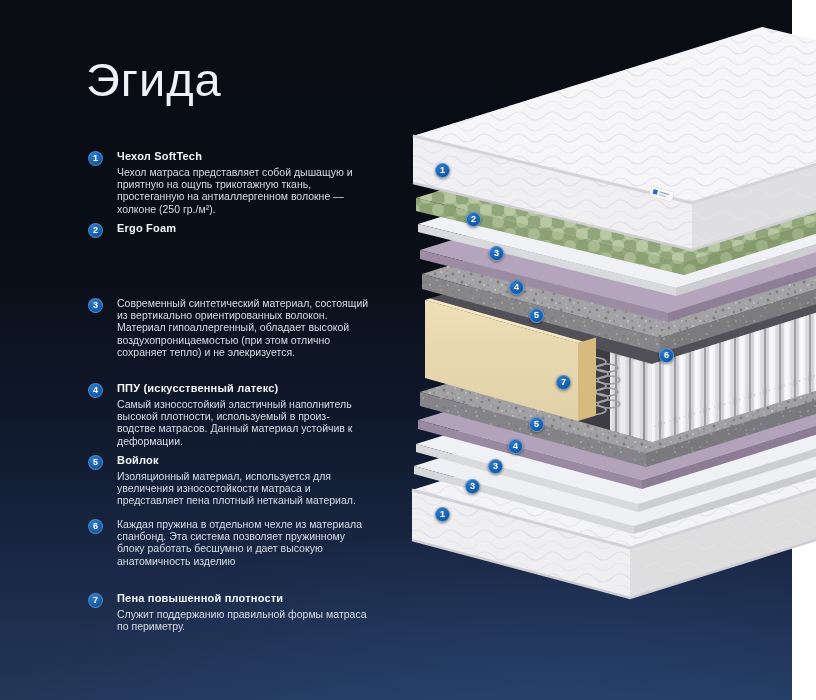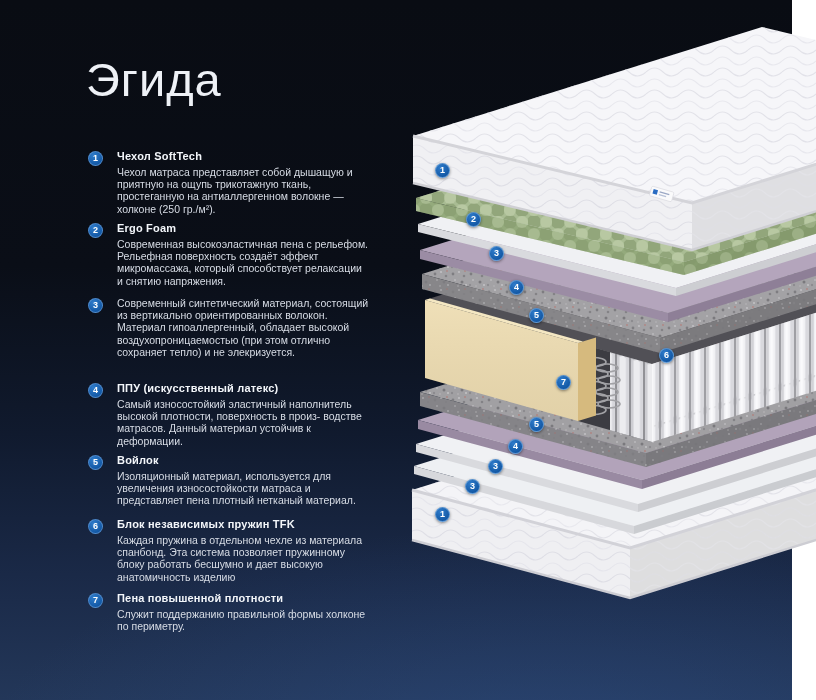--- a/index.html
+++ b/index.html
@@ -204,60 +204,58 @@
       <div class="item-body">
         <div class="item-title">Чехол SoftTech</div>
         <div class="item-desc">Чехол матраса представляет собой дышащую и приятную на ощупь трикотажную ткань, простеганную на антиаллергенном волокне — холконе (250 гр./м²).</div>
       </div>
     </div>
 
     <div class="item" style="top:222px">
       <div class="badge">2</div>
       <div class="item-body">
         <div class="item-title">Ergo Foam</div>
-        <div class="item-desc">Современная высокоэластичная пена с рельефом.  Рельефная поверхность создаёт эффект микромассажа, который способствует релаксации и снятию напряжения.</div>
       </div>
     </div>
 
     <div class="item" style="top:297px">
       <div class="badge">3</div>
       <div class="item-body">
         <div class="item-desc">Современный синтетический материал, состоящий из вертикально ориентированных волокон. Материал гипоаллергенный, обладает высокой воздухопроницаемостью (при этом отлично сохраняет тепло) и не элекризуется.</div>
       </div>
     </div>
 
     <div class="item" style="top:382px">
       <div class="badge">4</div>
       <div class="item-body">
         <div class="item-title">ППУ (искусственный латекс)</div>
-        <div class="item-desc">Самый износостойкий эластичный наполнитель высокой плотности, поверхность в произ- водстве матрасов. Данный материал устойчив к деформации.</div>
+        <div class="item-desc">Самый износостойкий эластичный наполнитель высокой плотности, используемый в произ- водстве матрасов. Данный материал устойчив к деформации.</div>
       </div>
     </div>
 
     <div class="item" style="top:454px">
       <div class="badge">5</div>
       <div class="item-body">
         <div class="item-title">Войлок</div>
         <div class="item-desc">Изоляционный материал, используется для увеличения износостойкости матраса и представляет пена плотный нетканый материал.</div>
       </div>
     </div>
 
     <div class="item" style="top:518px">
       <div class="badge">6</div>
       <div class="item-body">
-        <div class="item-title">Блок независимых пружин TFK</div>
         <div class="item-desc">Каждая пружина в отдельном чехле из материала спанбонд. Эта система позволяет пружинному блоку работать бесшумно и дает высокую анатомичность изделию</div>
       </div>
     </div>
 
     <div class="item" style="top:592px">
       <div class="badge">7</div>
       <div class="item-body">
         <div class="item-title">Пена повышенной плотности</div>
-        <div class="item-desc">Служит поддержанию правильной формы холконе по периметру.</div>
+        <div class="item-desc">Служит поддержанию правильной формы матраса по периметру.</div>
       </div>
     </div>
   </div>
 
   <div class="marker" style="left:435px;top:163px">1</div>
   <div class="marker" style="left:466px;top:212px">2</div>
   <div class="marker" style="left:489px;top:246px">3</div>
   <div class="marker" style="left:509px;top:280px">4</div>
   <div class="marker" style="left:529px;top:308px">5</div>
   <div class="marker" style="left:659px;top:348px">6</div>

